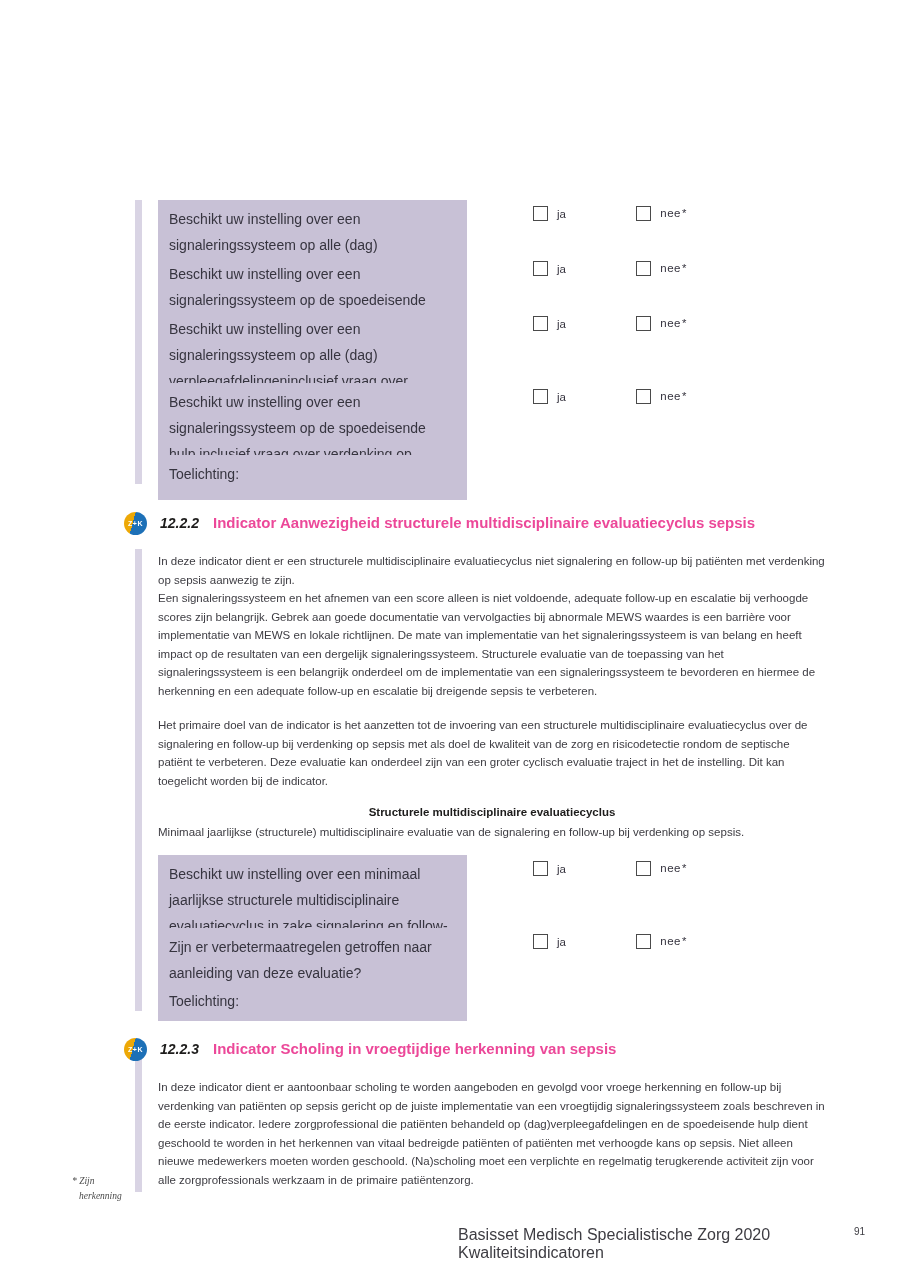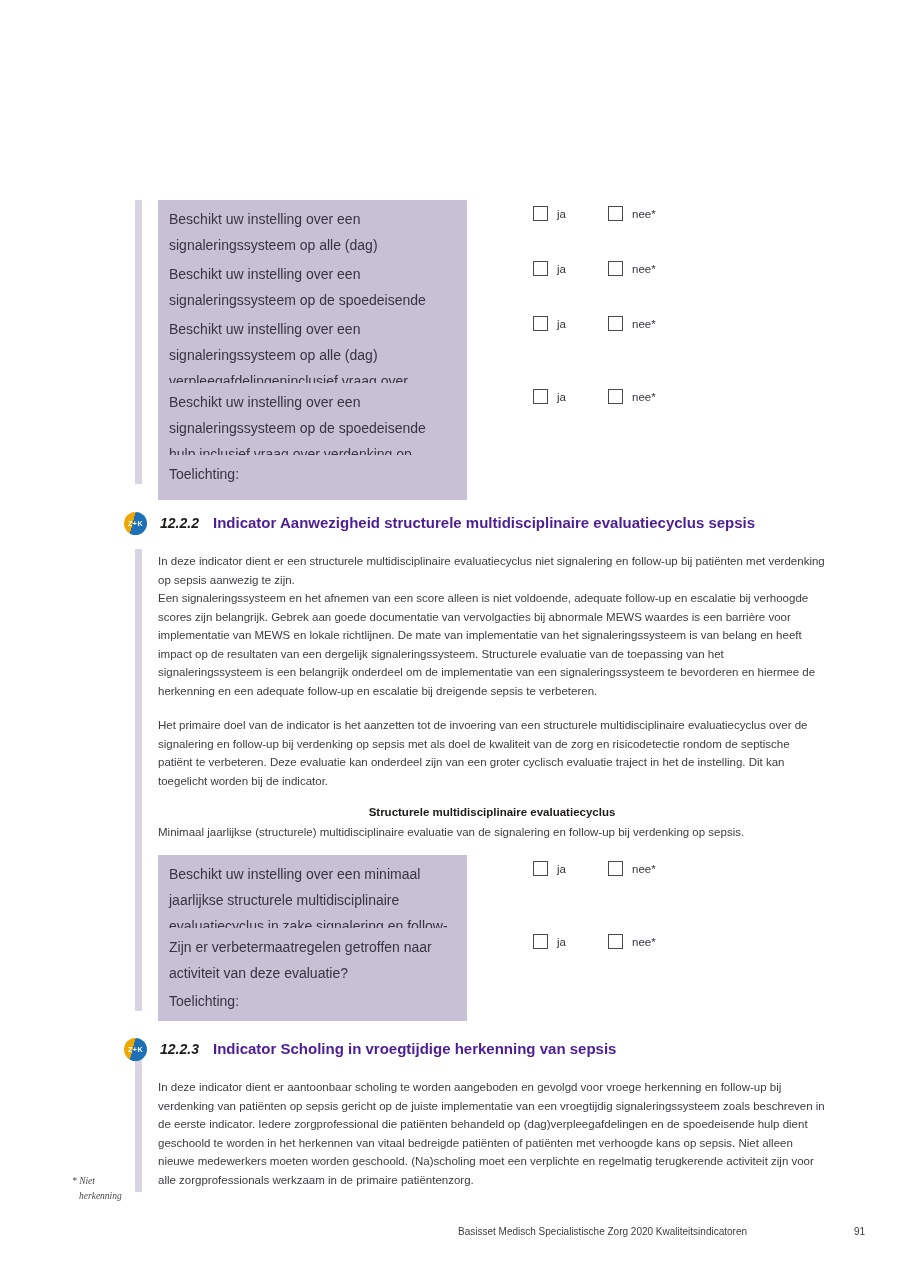--- a/index.html
+++ b/index.html
@@ -30,21 +30,21 @@
     background: #c8c1d6;
     color: #36343f;
     font-size: 14px;
     line-height: 26px;
     padding: 6px 11px 7px 11px;
     vertical-align: top;
   }
   .answers { position: absolute; top: 6px; left: 0; width: 100%; height: 20px; }
   .answer { position: absolute; display: flex; align-items: center; padding-left: 32px; }
   .answer-ja { left: 343px; }
-  .answer-nee { left: 418px; }
+  .answer-nee { left: 446px; font-family: Liberation Mono, monospace; }
   .checkbox {
     width: 15px;
     height: 15px;
     border: 1.5px solid #4a4a4a;
     background: #ffffff;
     display: inline-block;
     cursor: pointer;
   }
   .answer-label {
     font-size: 11.5px;
@@ -76,21 +76,21 @@
     font-weight: bold;
     color: #1d1c1b;
     font-style: italic;
   }
   .section-title {
     position: absolute;
     left: 213px;
     top: 2px;
     font-size: 15px;
     font-weight: bold;
-    color: #4c1d95;
+    color: #ec4899;
   }
 
   .para {
     position: absolute;
     left: 158px;
     width: 668px;
     font-size: 11.5px;
     line-height: 18.5px;
     color: #3d3c42;
   }
@@ -106,21 +106,21 @@
     font-size: 9.5px;
     line-height: 15px;
     color: #4a4a4a;
   }
   .footnote .fn-line2 { padding-left: 7px; }
 
   .footer-title {
     position: absolute;
     left: 458px;
     top: 1226px;
-    font-size: 10px;
+    font-size: 16px;
     color: #3d3c42;
   }
   .footer-page {
     position: absolute;
     left: 814px;
     top: 1226px;
     font-size: 10px;
     color: #3d3c42;
     margin-left: 40px;
   }
@@ -233,21 +233,21 @@
       </div>
       <div class="answer answer-nee">
         <span class="checkbox"></span>
         <span class="answer-label">nee*</span>
       </div>
     </div>
   </div>
 
   <div class="qrow" style="top:928px">
     <div class="qbox">
-      <span>Zijn er verbetermaatregelen getroffen naar activiteit van deze evaluatie?</span>
+      <span>Zijn er verbetermaatregelen getroffen naar aanleiding van deze evaluatie?</span>
     </div>
     <div class="answers">
       <div class="answer answer-ja">
         <span class="checkbox"></span>
         <span class="answer-label">ja</span>
       </div>
       <div class="answer answer-nee">
         <span class="checkbox"></span>
         <span class="answer-label">nee*</span>
       </div>
@@ -264,20 +264,20 @@
     <span class="logo-icon">Z+K</span>
     <span class="section-number">12.2.3</span>
     <span class="section-title">Indicator Scholing in vroegtijdige herkenning van sepsis</span>
   </div>
 
   <div class="para" style="top:1078px">
     <div>In deze indicator dient er aantoonbaar scholing te worden aangeboden en gevolgd voor vroege herkenning en follow-up bij verdenking van patiënten op sepsis gericht op de juiste implementatie van een vroegtijdig signaleringssysteem zoals beschreven in de eerste indicator. Iedere zorgprofessional die patiënten behandeld op (dag)verpleegafdelingen en de spoedeisende hulp dient geschoold te worden in het herkennen van vitaal bedreigde patiënten of patiënten met verhoogde kans op sepsis. Niet alleen nieuwe medewerkers moeten worden geschoold. (Na)scholing moet een verplichte en regelmatig terugkerende activiteit zijn voor alle zorgprofessionals werkzaam in de primaire patiëntenzorg.</div>
   </div>
 
   <div class="footnote">
-    <div class="fn-line1">* Niet</div>
+    <div class="fn-line1">* Zijn</div>
     <div class="fn-line2">herkenning</div>
   </div>
 
   <div class="footer-title">Basisset Medisch Specialistische Zorg 2020 Kwaliteitsindicatoren</div>
   <div class="footer-page">91</div>
 
 </div>
 
 </body></html>

